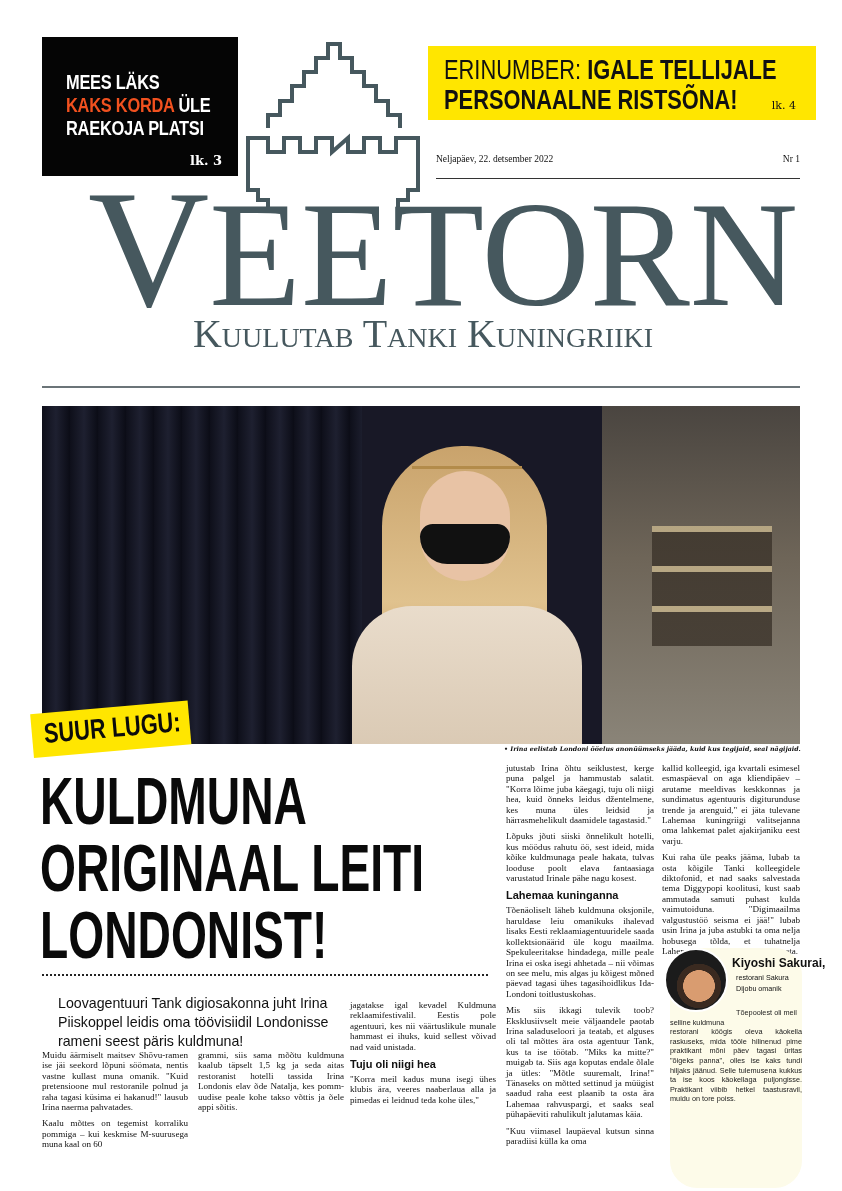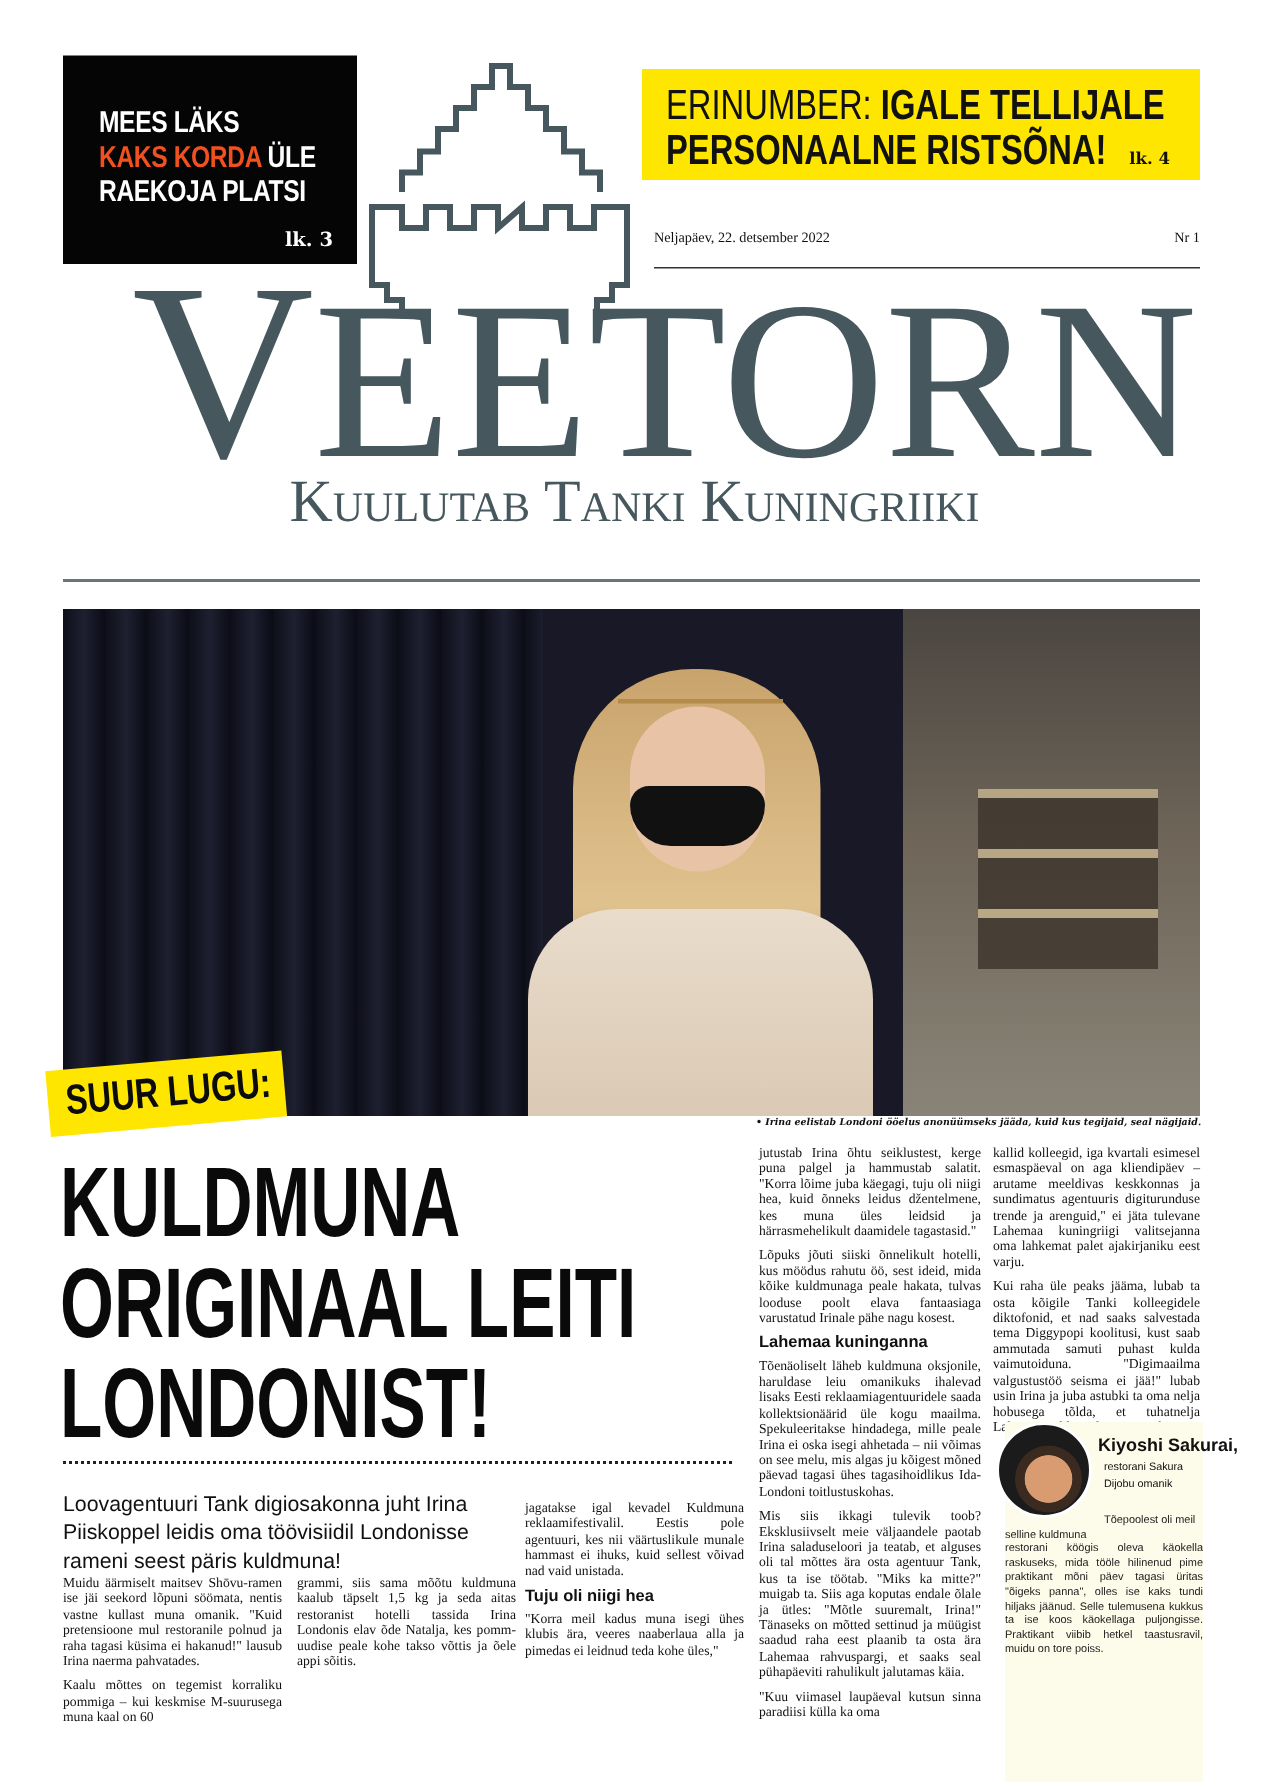--- a/index.html
+++ b/index.html
@@ -5,26 +5,26 @@
   html, body { margin: 0; padding: 0; background: #ffffff; }
   body { width: 842px; height: 1191px; position: relative; overflow: hidden; font-family: "DejaVu Serif", serif; color: #111; }
 
   .promo-left { position: absolute; left: 42px; top: 37px; width: 196px; height: 139px; background: #050505; }
   .promo-left .hl { position: absolute; left: 24px; top: 34px; font-family: "Liberation Sans", sans-serif; font-weight: 700; font-size: 20px; line-height: 23px; color: #fff; letter-spacing: -0.3px; transform: scaleX(0.82); transform-origin: left top; width: 220px; }
   .promo-left .hl .accent { color: #f1511f; }
   .promo-left .pg { position: absolute; right: 16px; bottom: 8px; font-family: "DejaVu Serif", serif; font-weight: 700; font-size: 13px; color: #fff; }
 
   .castle { position: absolute; left: 246px; top: 38px; width: 190px; height: 170px; }
 
-  .promo-right { position: absolute; left: 428px; top: 46px; width: 372px; height: 74px; background: #ffe600; }
+  .promo-right { position: absolute; left: 428px; top: 46px; width: 372px; height: 74px; background: #ffe600; padding-left: 16px; }
   .promo-right .l1 { position: absolute; left: 16px; top: 9px; font-family: "Liberation Sans", sans-serif; font-size: 28px; line-height: 30px; white-space: nowrap; transform: scaleX(0.78); transform-origin: left top; }
   .promo-right .l1 .thin { font-weight: 400; }
   .promo-right .l1 .bold { font-weight: 700; }
   .promo-right .l2 { position: absolute; left: 16px; top: 39px; font-family: "Liberation Sans", sans-serif; font-weight: 700; font-size: 28px; line-height: 30px; white-space: nowrap; transform: scaleX(0.78); transform-origin: left top; }
-  .promo-right .pg { position: absolute; right: 20px; bottom: 8px; font-family: "DejaVu Serif", serif; font-weight: 700; font-size: 11px; margin-top: 12px; }
+  .promo-right .pg { position: absolute; right: 20px; bottom: 8px; font-family: "DejaVu Serif", serif; font-weight: 400; font-size: 11px; margin-top: 12px; }
 
   .dateline { position: absolute; left: 436px; top: 154px; width: 364px; font-size: 9.5px; font-family: "Liberation Serif", serif; }
   .dateline .date { position: absolute; left: 0; top: 0; }
   .dateline .num { position: absolute; right: 0; top: 0; }
   .dateline-rule { position: absolute; left: 436px; top: 178px; width: 364px; height: 1px; background: #333; }
 
   .masthead { position: absolute; left: 88px; top: 188px; width: 670px; text-align: center; color: #46585e; font-family: "Liberation Serif", serif; }
   .masthead .title { font-size: 150px; line-height: 120px; letter-spacing: 0px; font-weight: 400; }
   .masthead .title .big { font-size: 168px; }
   .masthead .tagline { font-size: 40px; line-height: 40px; margin-top: 0px; font-variant: small-caps; letter-spacing: 0px; }
@@ -44,32 +44,32 @@
 
   .caption { position: absolute; left: 504px; top: 745px; width: 296px; text-align: right; font-family: "DejaVu Serif", serif; font-style: italic; font-weight: 700; font-size: 6.3px; white-space: nowrap; }
 
   .kicker { position: absolute; left: 34px; top: 714px; width: 158px; height: 44px; background: #ffe600; transform: rotate(-5deg); transform-origin: left bottom; }
   .kicker span { position: absolute; left: 12px; top: 6px; font-family: "Liberation Sans", sans-serif; font-weight: 700; font-size: 28px; line-height: 30px; transform: scaleX(0.78); transform-origin: left top; white-space: nowrap; color: #0c0c0c; }
 
   .headline { position: absolute; left: 40px; top: 768px; width: 460px; font-family: "Liberation Sans", sans-serif; font-weight: 700; font-size: 66px; line-height: 67px; color: #0a0a0a; transform: scaleX(0.7); transform-origin: left top; white-space: nowrap; }
 
   .dotline { position: absolute; left: 42px; top: 974px; width: 446px; border-top: 2px dotted #222; }
 
-  .lede { position: absolute; left: 42px; top: 994px; width: 300px; font-family: "Liberation Sans", sans-serif; font-size: 14.2px; line-height: 19px; color: #111; }
+  .lede { position: absolute; left: 58px; top: 994px; width: 300px; font-family: "Liberation Sans", sans-serif; font-size: 14.2px; line-height: 19px; color: #111; }
 
   .col { position: absolute; font-family: "Liberation Serif", serif; font-size: 9.1px; line-height: 10.4px; text-align: justify; color: #111; }
   .col p { margin: 0 0 6px 0; }
   .col h3 { margin: 2px 0 3px 0; font-family: "Liberation Sans", sans-serif; font-weight: 700; font-size: 11px; line-height: 13px; text-align: left; }
   .c1 { left: 42px; top: 1050px; width: 146px; }
   .c2 { left: 198px; top: 1050px; width: 146px; }
   .c3 { left: 350px; top: 1000px; width: 146px; }
   .c4 { left: 506px; top: 763px; width: 148px; }
   .c5 { left: 662px; top: 763px; width: 138px; }
 
-  .profile { position: absolute; left: 670px; top: 948px; width: 132px; height: 240px; background: #fdfbe9; }
+  .profile { position: absolute; left: 670px; top: 948px; width: 132px; height: 240px; background: #fdfbe9; border-radius: 27px; }
   .profile .avatar { position: absolute; left: -6px; top: 0px; width: 60px; height: 60px; border-radius: 50%; background: radial-gradient(circle at 55% 60%, #d99c70 0 32%, #3a2a20 33% 45%, #1b1b1b 46%); border: 2px solid #fff; }
   .profile .name { position: absolute; left: 62px; top: 8px; font-family: "Liberation Sans", sans-serif; font-weight: 700; font-size: 12px; white-space: nowrap; }
   .profile .role { position: absolute; left: 66px; top: 24px; width: 66px; font-family: "Liberation Sans", sans-serif; font-size: 7.2px; line-height: 11px; }
   .profile .quote { position: absolute; left: 0; top: 44px; width: 132px; font-family: "Liberation Sans", sans-serif; font-size: 7.3px; line-height: 9.6px; text-align: justify; color: #222; }
   .profile .quote p { margin: 16px 0 1px 0; }
   .profile .quote .indent1 { padding-left: 66px; display: block; }
   .profile .quote .indent2 { display: block; }
 </style>
 </head>
 <body>

